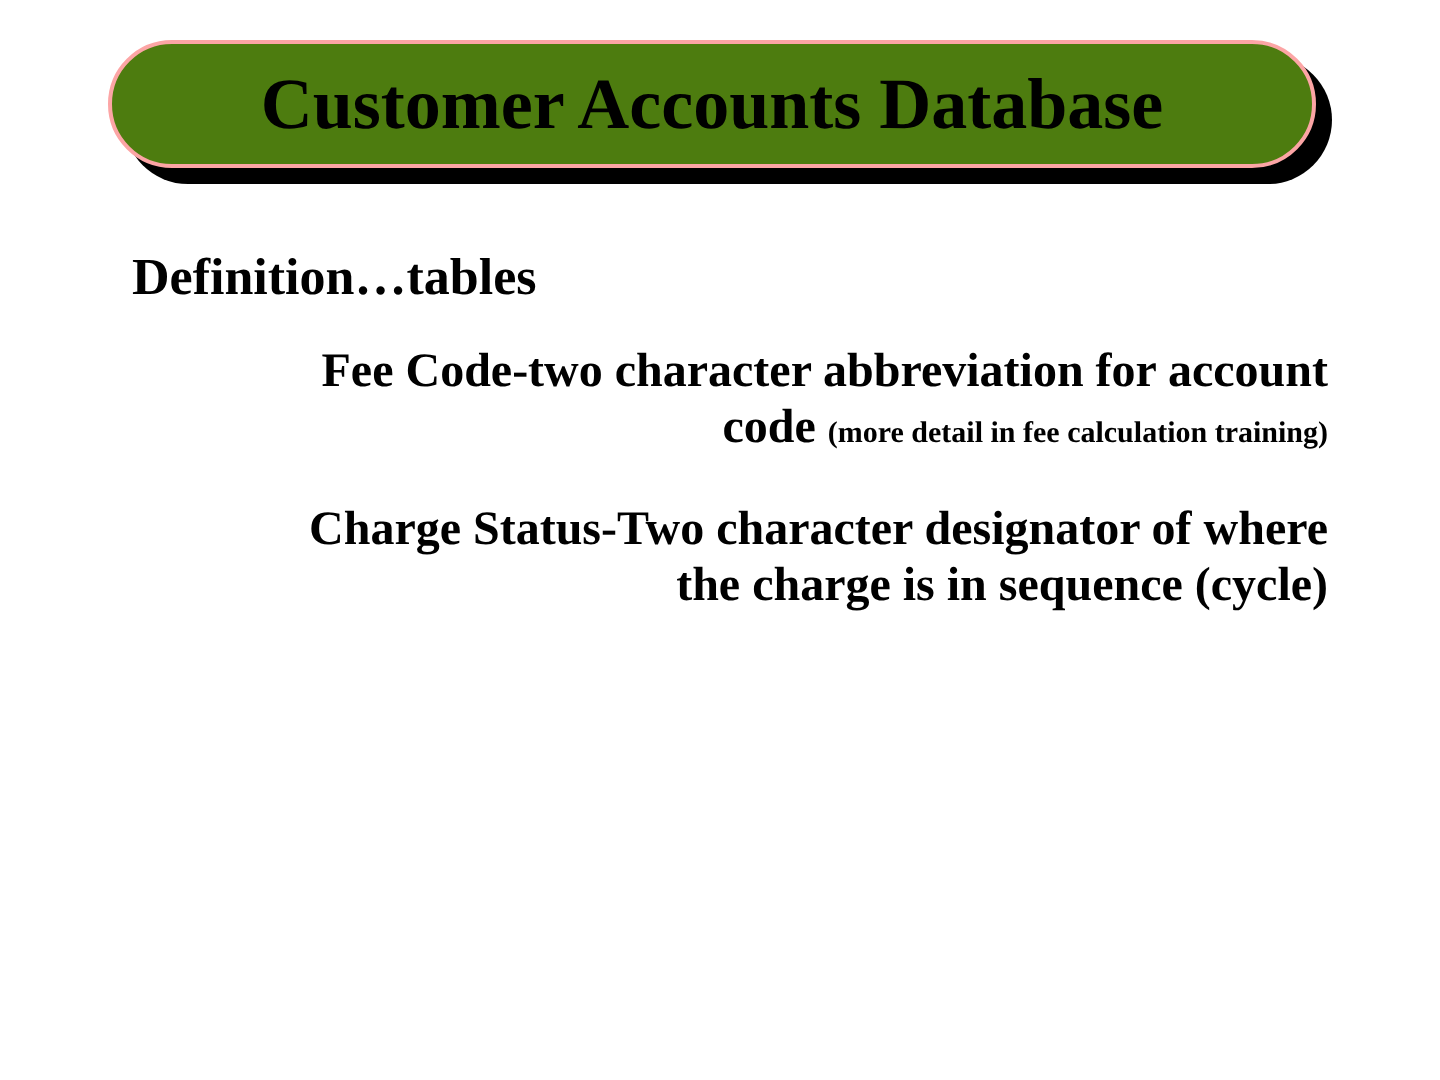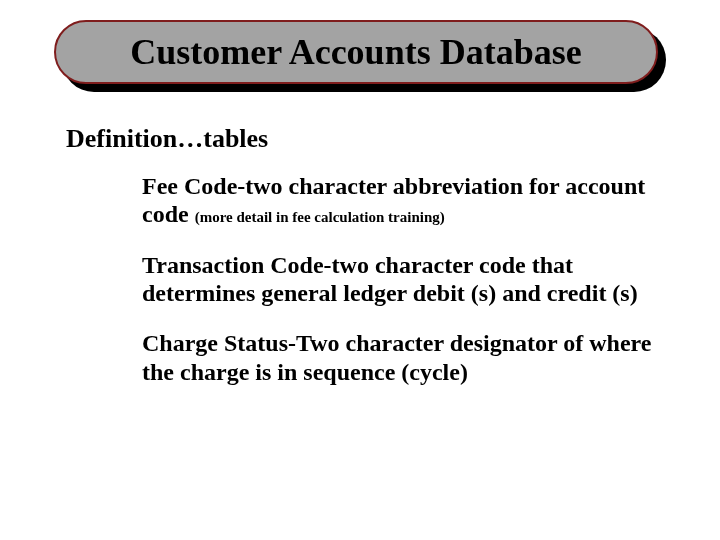--- a/index.html
+++ b/index.html
@@ -28,22 +28,22 @@
     top: 8px;
     width: 604px;
     height: 64px;
     background: #000000;
     border-radius: 34px;
   }
   .title-pill {
     position: relative;
     width: 604px;
     height: 64px;
-    background: #a3a3a3;
-    border: 2px solid #7f1d1d;
+    background: #4d7c0f;
+    border: 2px solid #fca5a5;
     border-radius: 34px;
     box-sizing: border-box;
     display: flex;
     align-items: center;
     justify-content: center;
   }
   .title-text {
     font-size: 36px;
     font-weight: bold;
     color: #000000;
@@ -52,23 +52,24 @@
   .subheading {
     position: absolute;
     left: 66px;
     top: 124px;
     font-size: 26px;
     font-weight: bold;
     text-align: center;
   }
   .body {
     position: absolute;
-    left: 142px;
+    left: 154px;
     top: 172px;
     width: 510px;
+    text-align: right;
   }
   .item {
     font-size: 24px;
     font-weight: bold;
     line-height: 1.18;
     margin-bottom: 22px;
   }
   .item .small {
     font-size: 15px;
     font-weight: bold;
@@ -85,17 +86,16 @@
       <span class="title-text">Customer Accounts Database</span>
     </div>
   </div>
 
   <div class="subheading">Definition…tables</div>
 
   <div class="body">
     <div class="item">
       <span>Fee Code-two character abbreviation for account code </span><span class="small">(more detail in fee calculation training)</span>
     </div>
-    <div class="item">Transaction Code-two character code that determines general ledger debit (s) and credit (s)</div>
     <div class="item">Charge Status-Two character designator of where the charge is in sequence (cycle)</div>
   </div>
 
 </div>
 
 </body></html>

